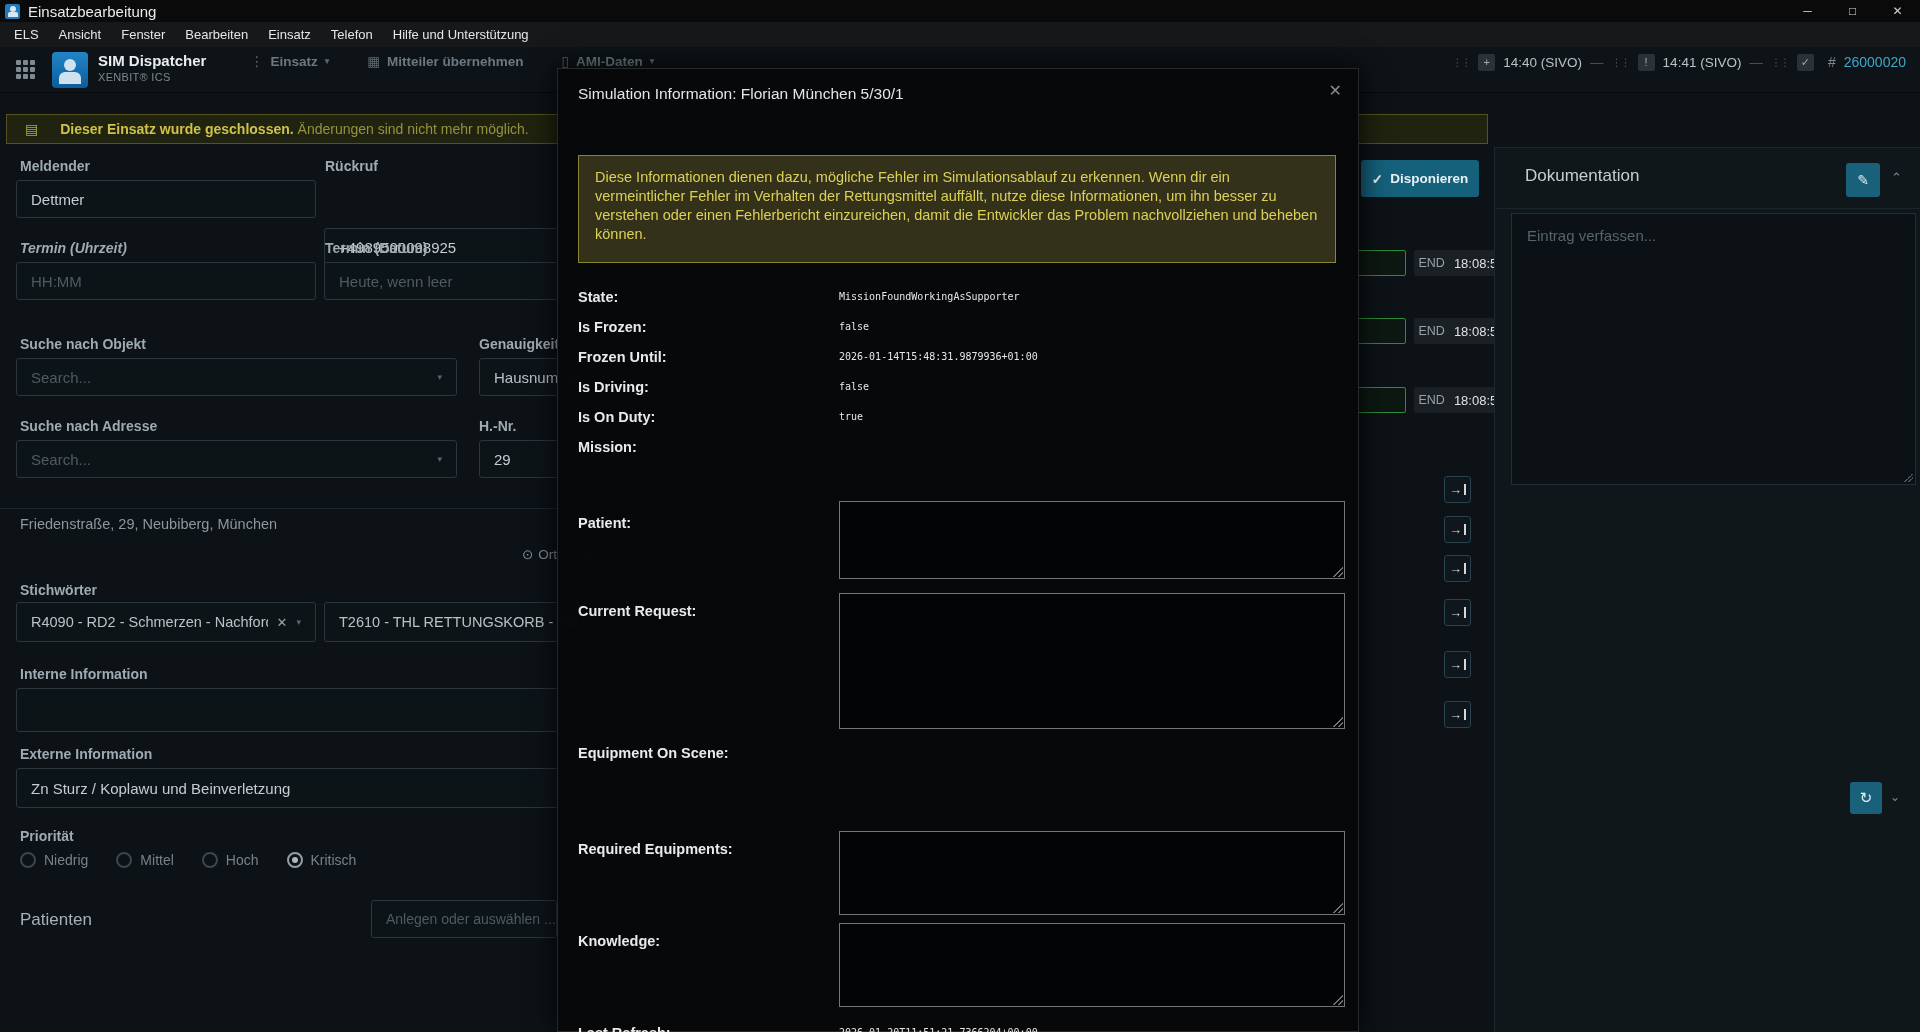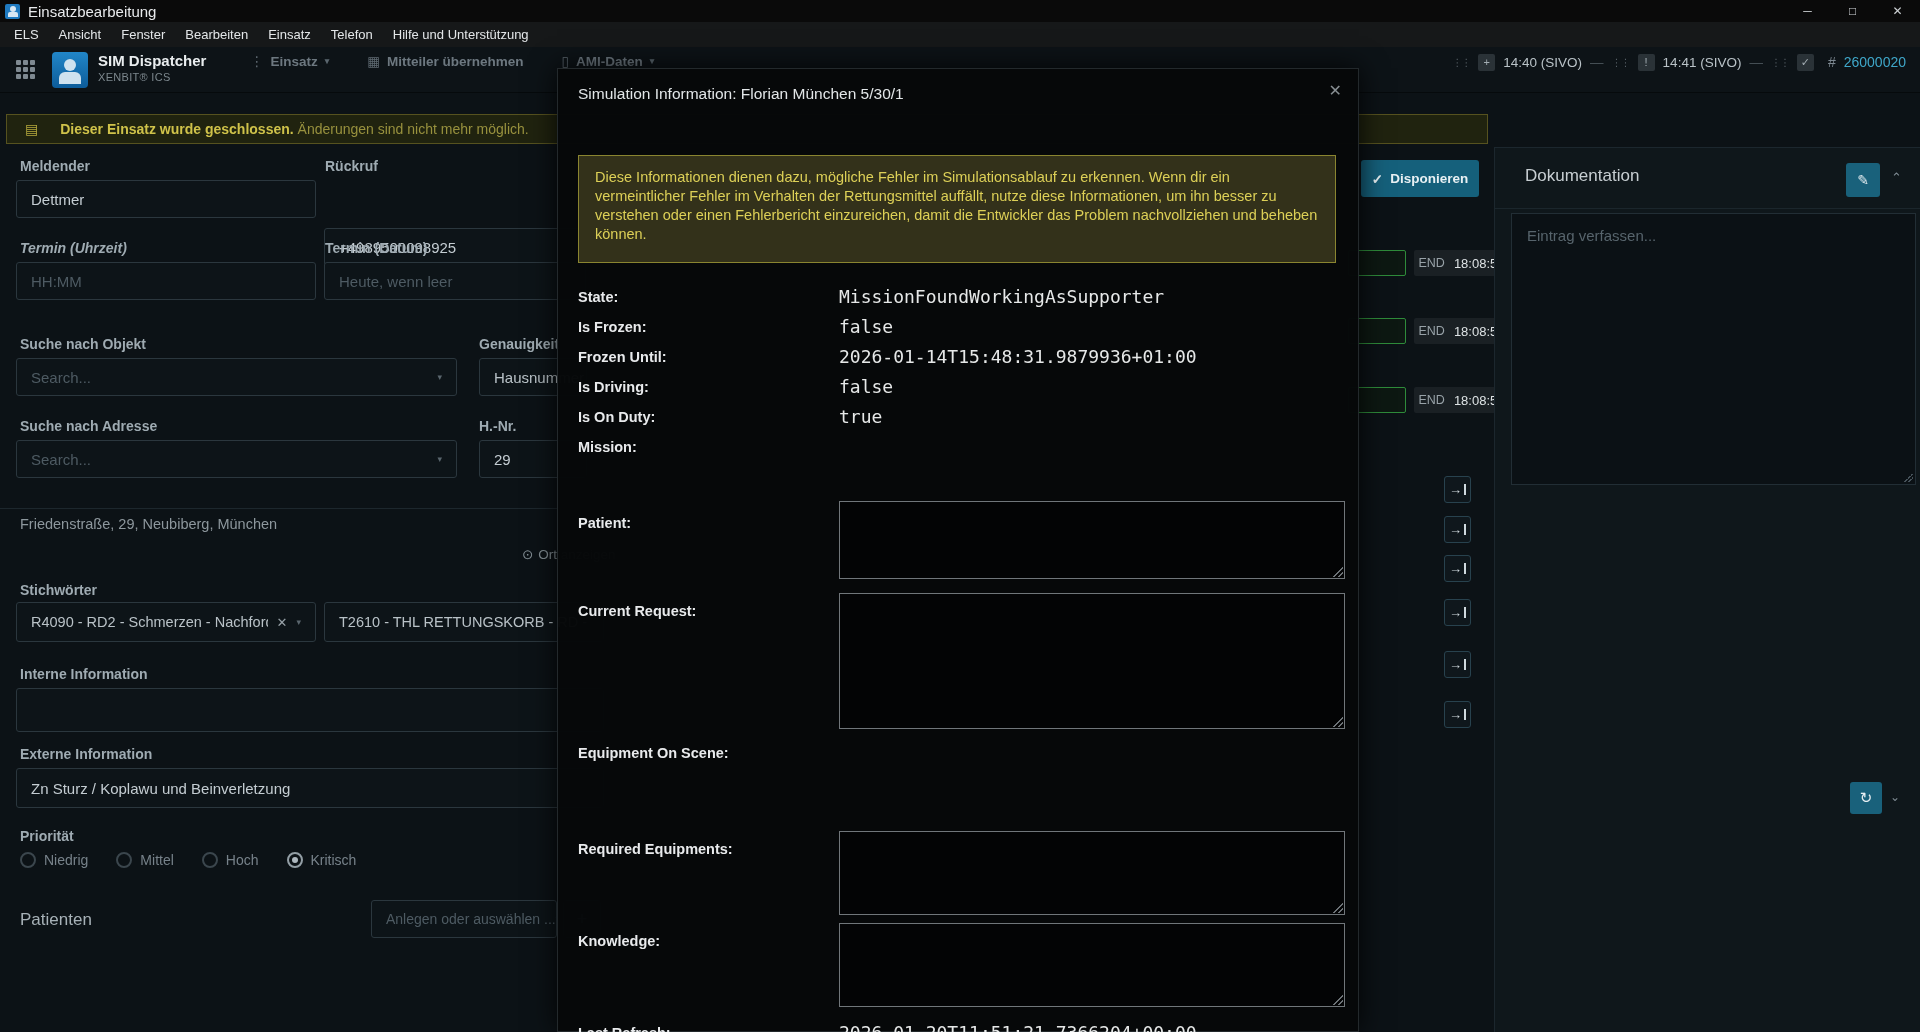--- a/index.html
+++ b/index.html
@@ -85,21 +85,21 @@
   .doc-area::after { content:""; position:absolute; right:2px; bottom:2px; width:10px; height:10px; background:linear-gradient(135deg,transparent 0 55%,#46525a 55% 62%,transparent 62% 75%,#46525a 75% 82%,transparent 82%); }
   .doc-refresh { position:absolute; left:355px; top:634px; width:32px; height:32px; background:#19617b; border-radius:3px; color:#e6eef2; font-size:15px; display:flex; align-items:center; justify-content:center; }
   .doc-chev { position:absolute; left:395px; top:642px; color:#7d8991; font-size:12px; }
 
   
   .modal { position:absolute; left:557px; top:68px; width:802px; height:964px; background:rgba(6,8,9,.985); border:1px solid #23292c; box-shadow:0 0 26px rgba(0,0,0,.85); z-index:10;padding-left:28px; }
   .modal-title { position:absolute; left:20px; top:16px; font-size:15.5px; color:#e2e6e8; }
   .modal-close { position:absolute; right:16px; top:12px; color:#878e92; font-size:16px; }
   .notice { position:absolute; left:20px; top:86px; width:758px; height:108px; background:#33311a; border:1px solid #8a8530; color:#ddd057; font-size:14.5px; line-height:19px; padding:12px 16px; }
   .f-lbl { position:absolute; left:20px; font-size:14.5px; font-weight:bold; color:#e8eaec; line-height:20px; }
-  .f-val { position:absolute; left:281px; font-size:18px; color:#e6e8e8; font-family:"DejaVu Sans Mono", monospace; line-height:20px; }
+  .f-val { position:absolute; left:281px; font-size:10px; color:#e6e8e8; font-family:"DejaVu Sans Mono", monospace; line-height:20px; }
   .f-box { position:absolute; left:281px; width:506px; background:#030405; border:1px solid #70767a; color:#e8eaea; font-size:14px; line-height:24px; font-family:"DejaVu Sans Mono", monospace; padding:8px 12px; white-space:pre-wrap; overflow:hidden; }
   .f-box::after { content:""; position:absolute; right:1px; bottom:1px; width:11px; height:11px; background:linear-gradient(135deg,transparent 0 52%,#6c7276 52% 60%,transparent 60% 74%,#6c7276 74% 82%,transparent 82%); }
 </style>
 </head>
 <body>
 
 <div class="screen">
 
   <div class="titlebar">
     <span class="titlebar-icon"></span>

